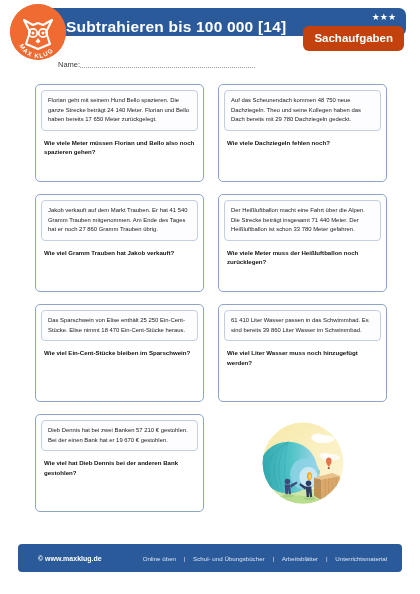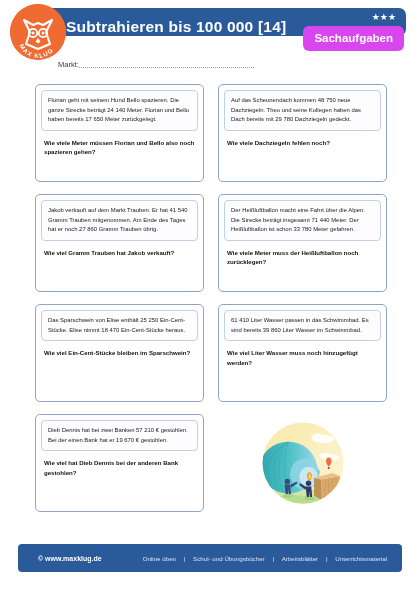--- a/index.html
+++ b/index.html
@@ -21,21 +21,21 @@
     position: absolute; left: 22px; top: 10px;
     color: #ffffff; font-size: 15.5px; font-weight: bold;
     letter-spacing: .2px; white-space: nowrap;
   }
   .stars {
     position: absolute; right: 10px; top: 5px;
     color: #ffffff; font-size: 9px; letter-spacing: 0px; line-height: 1;
   }
   .badge {
     position: absolute; right: 16px; top: 26px;
-    background: #d946ef; color: #ffffff;
+    background: #c2410c; color: #ffffff;
     font-size: 11.5px; font-weight: bold;
     padding: 6px 11px 7px 11px; border-radius: 6px;
     white-space: nowrap;
   }
 
   
   .logo {
     position: absolute; left: 10px; top: 4px;
     width: 56px; height: 56px; border-radius: 50%;
     background: #ef6b32; overflow: hidden;
@@ -140,21 +140,21 @@
 
         <path id="arcpath" d="M8 34 A20 20 0 0 0 48 34" fill="none"></path>
         <text font-family="Liberation Sans, sans-serif" font-size="6.2" font-weight="bold" fill="#ffffff" letter-spacing="1.1">
           <textPath href="#arcpath" startOffset="12%">MAX KLUG</textPath>
         </text>
       </svg>
     </div>
   </div>
 
   <div class="name-row">
-    <span class="name-label">Markt:</span>
+    <span class="name-label">Name:</span>
     <span class="name-line"></span>
   </div>
 
   <div class="grid">
 
     <div class="card">
       <div class="stmt">Florian geht mit seinem Hund Bello spazieren. Die ganze Strecke beträgt 24 140 Meter. Florian und Bello haben bereits 17 650 Meter zurückgelegt.</div>
       <div class="question">Wie viele Meter müssen Florian und Bello also noch spazieren gehen?</div>
     </div>
 

